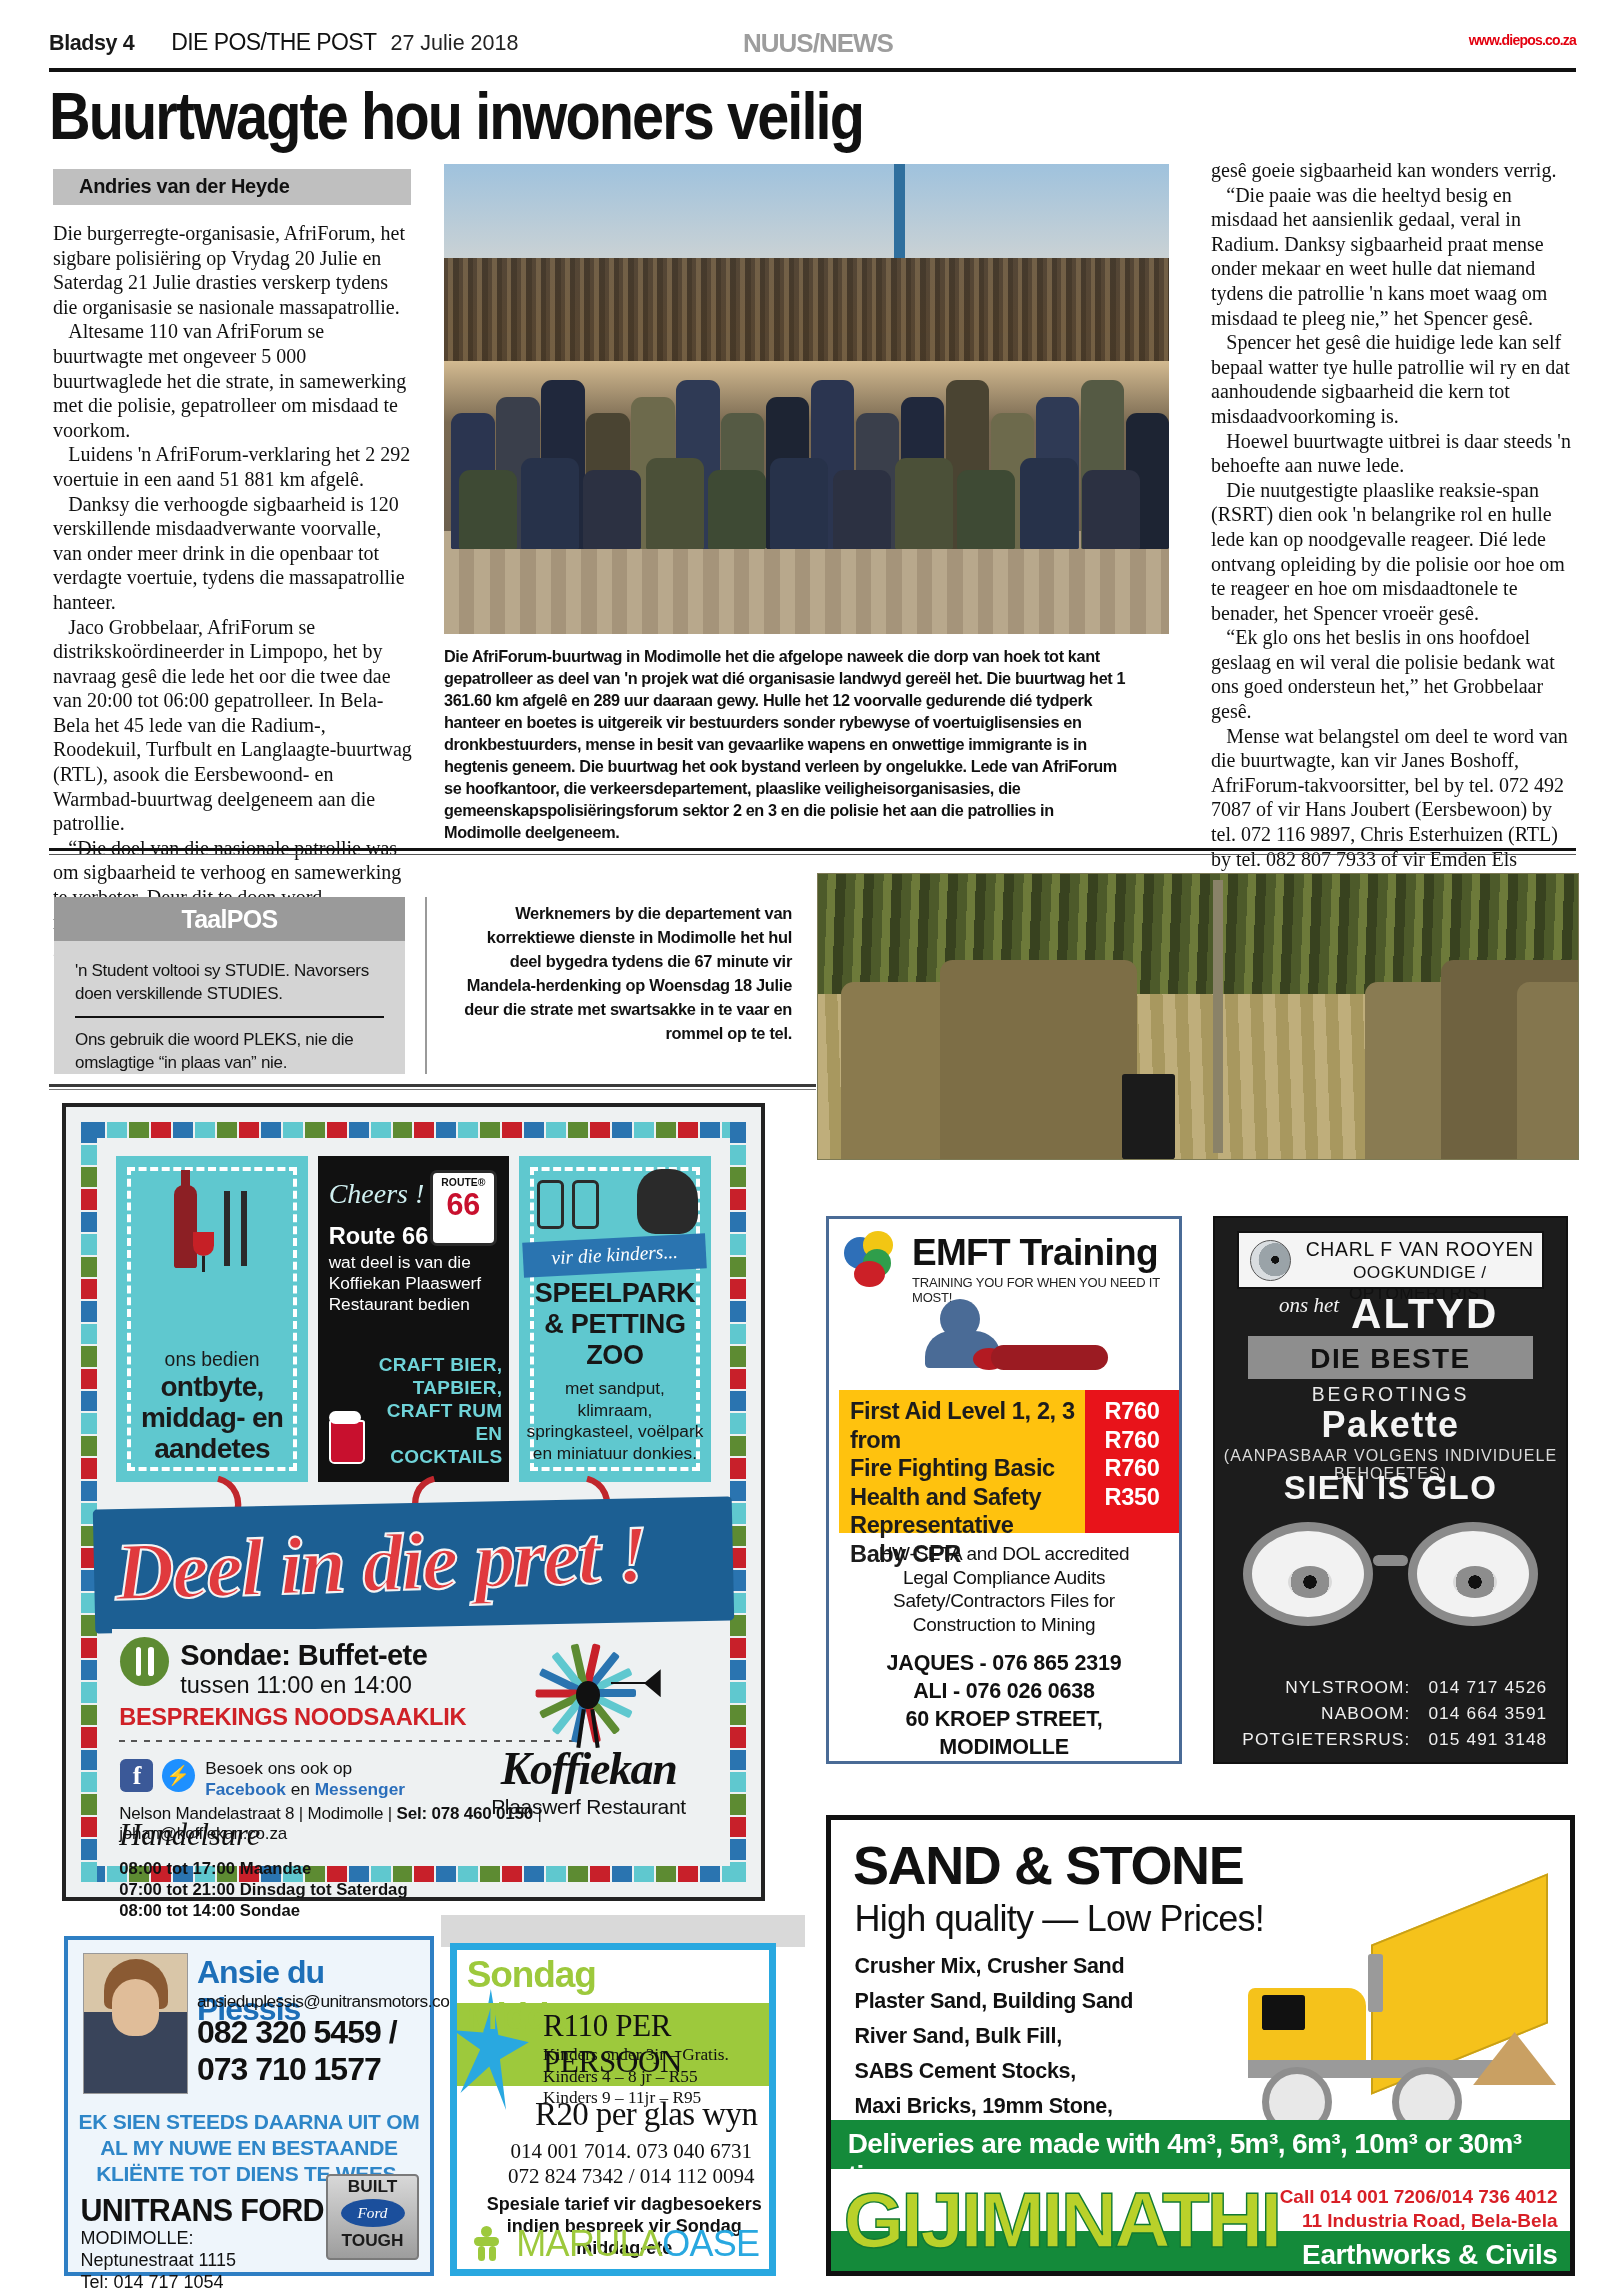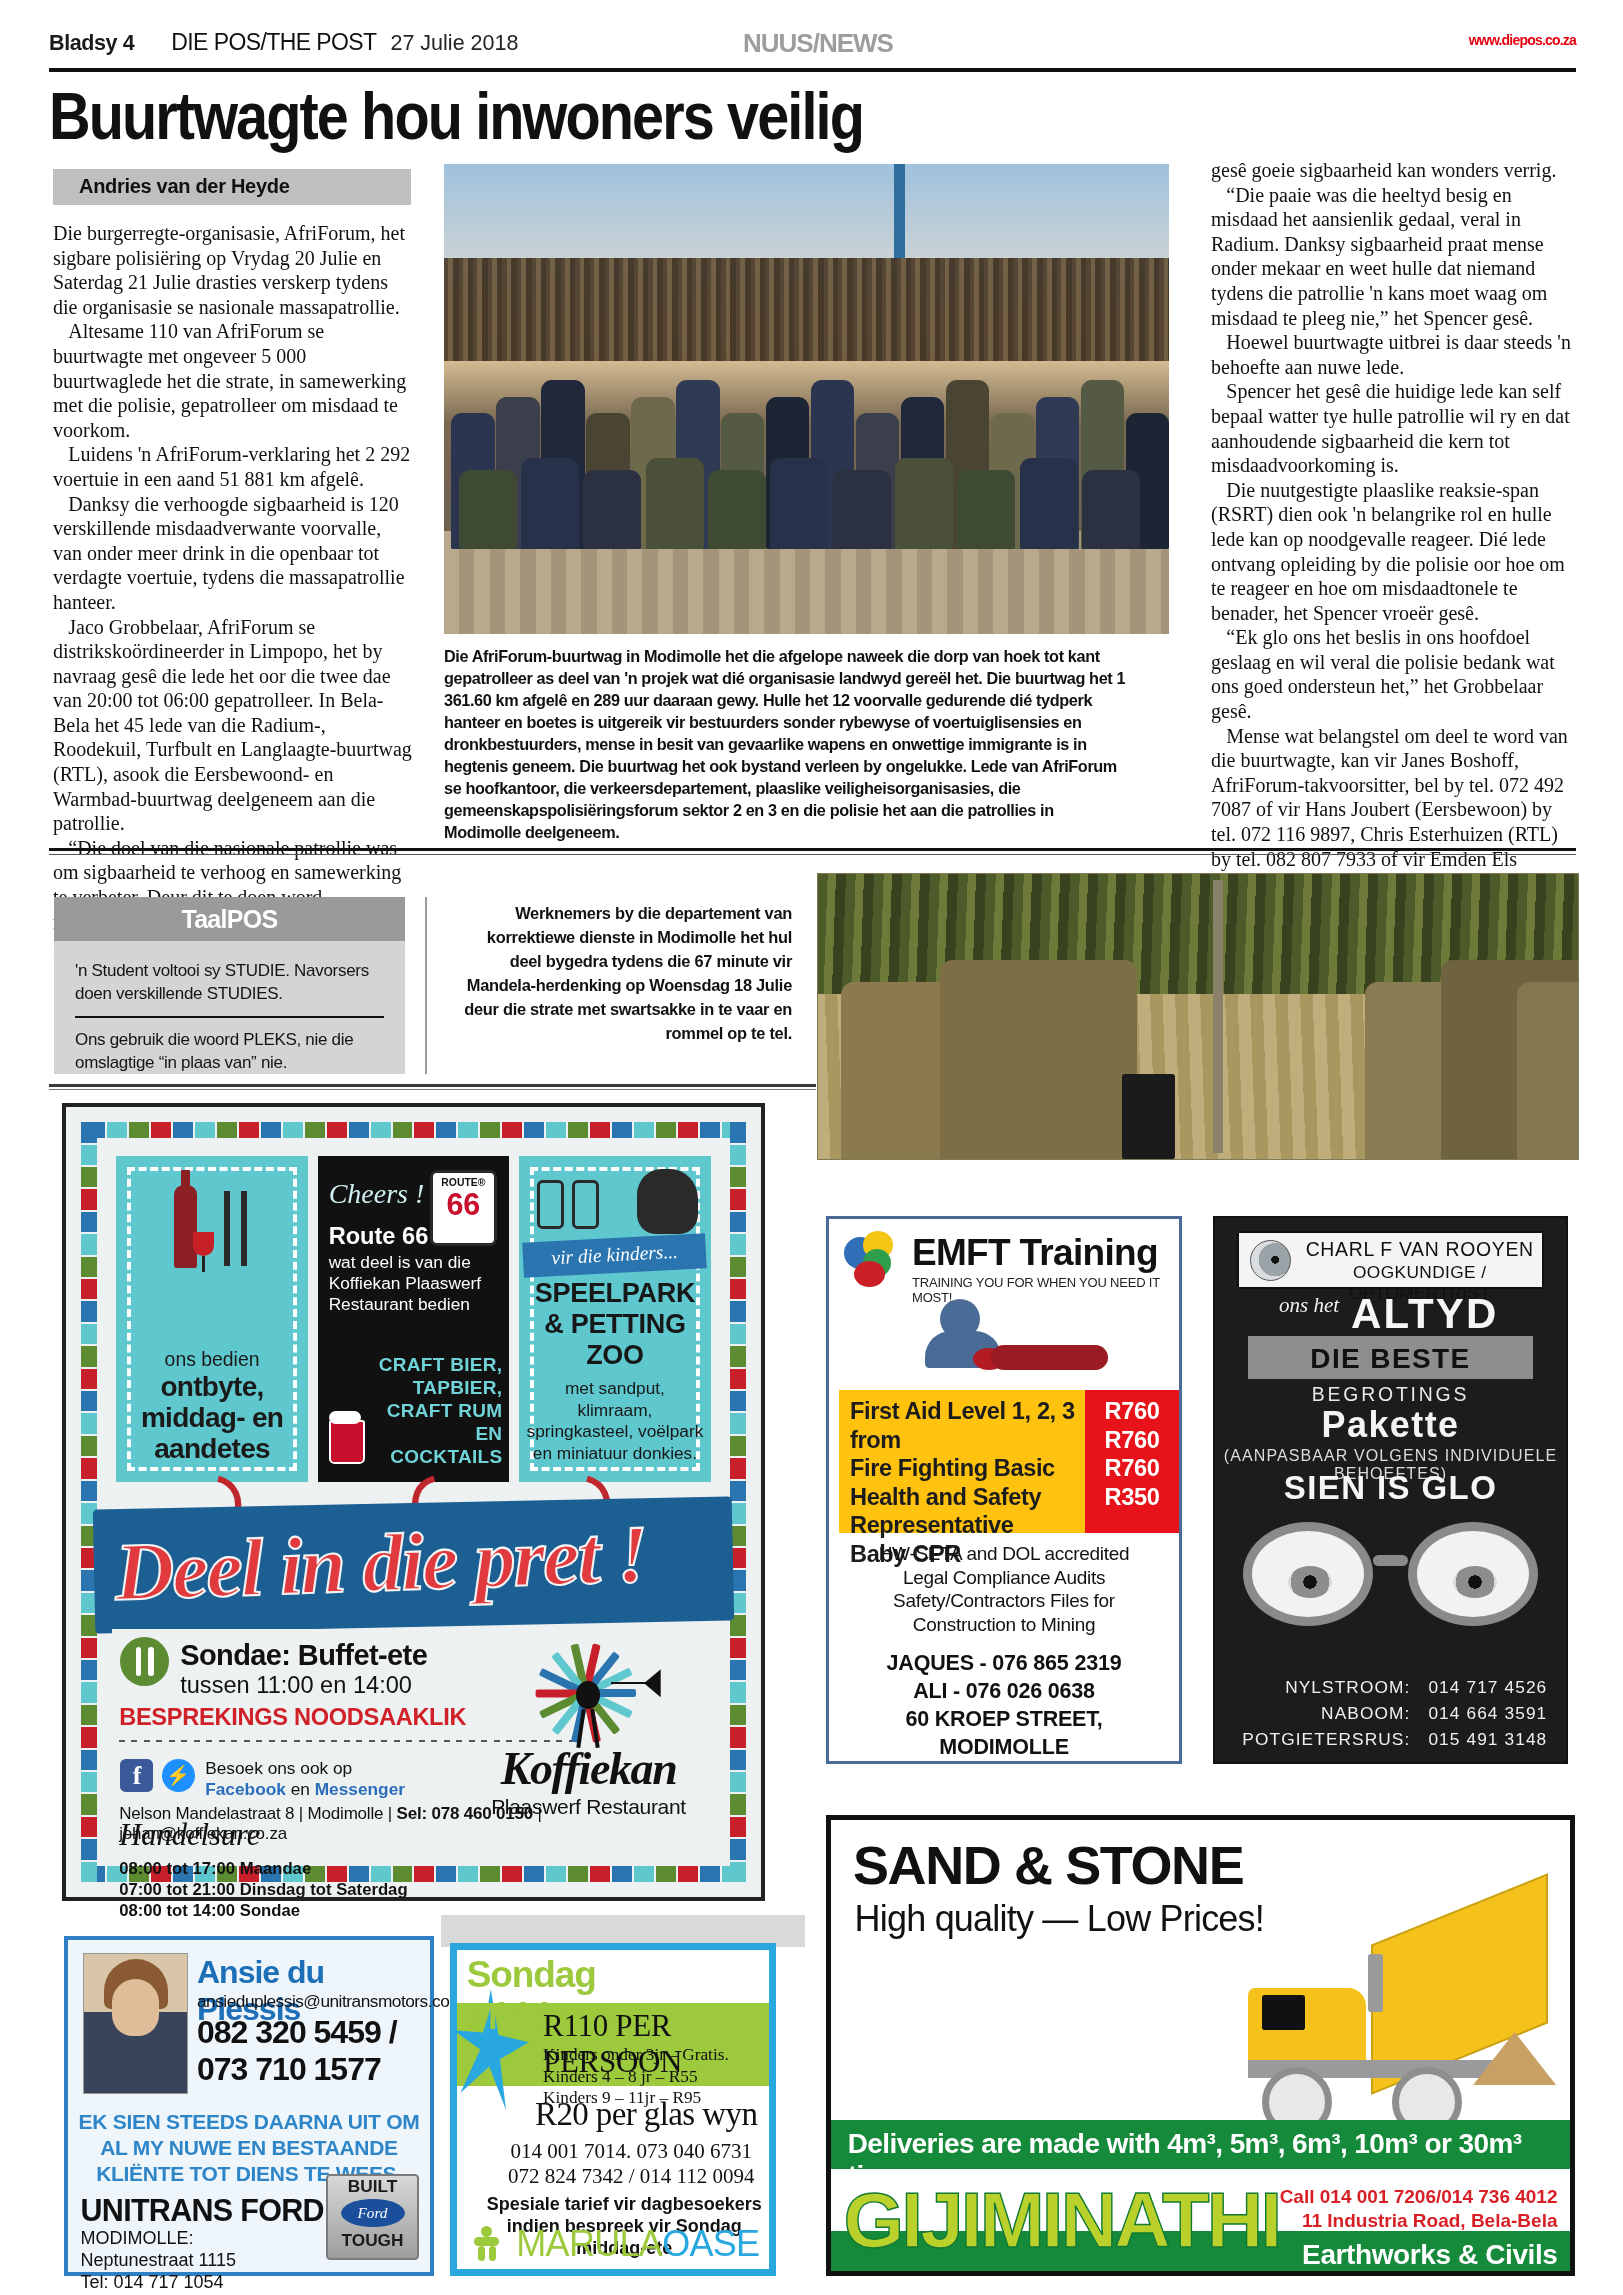--- a/index.html
+++ b/index.html
@@ -451,22 +451,22 @@
         <i style="left: 70.8%; width: 8%; height: 34%; background: rgb(62, 74, 52);"></i>
         <i style="left: 79.4%; width: 8%; height: 39%; background: rgb(39, 50, 74);"></i>
         <i style="left: 88%; width: 8%; height: 34%; background: rgb(44, 49, 66);"></i>
       </div>
   </div>
   <div class="photo-caption">Die AfriForum-buurtwag in Modimolle het die afgelope naweek die dorp van hoek tot kant gepatrolleer as deel van 'n projek wat dié organisasie landwyd gereël het. Die buurtwag het 1 361.60 km afgelê en 289 uur daaraan gewy. Hulle het 12 voorvalle gedurende dié tydperk hanteer en boetes is uitgereik vir bestuurders sonder rybewyse of voertuiglisensies en dronkbestuurders, mense in besit van gevaarlike wapens en onwettige immigrante is in hegtenis geneem. Die buurtwag het ook bystand verleen by ongelukke. Lede van AfriForum se hoofkantoor, die verkeersdepartement, plaaslike veiligheisorganisasies, die gemeenskapspolisiëringsforum sektor 2 en 3 en die polisie het aan die patrollies in Modimolle deelgeneem.</div>
 
   <div class="col" id="col3">
     <p class="first">gesê goeie sigbaarheid kan wonders verrig.</p>
     <p>“Die paaie was die heeltyd besig en misdaad het aansienlik gedaal, veral in Radium. Danksy sigbaarheid praat mense onder mekaar en weet hulle dat niemand tydens die patrollie 'n kans moet waag om misdaad te pleeg nie,” het Spencer gesê.</p>
+    <p>Spencer het gesê die huidige lede kan self bepaal watter tye hulle patrollie wil ry en dat aanhoudende sigbaarheid die kern tot misdaadvoorkoming is.</p>
     <p>Hoewel buurtwagte uitbrei is daar steeds 'n behoefte aan nuwe lede.</p>
-    <p>Spencer het gesê die huidige lede kan self bepaal watter tye hulle patrollie wil ry en dat aanhoudende sigbaarheid die kern tot misdaadvoorkoming is.</p>
     <p>Die nuutgestigte plaaslike reaksie-span (RSRT) dien ook 'n belangrike rol en hulle lede kan op noodgevalle reageer. Dié lede ontvang opleiding by die polisie oor hoe om te reageer en hoe om misdaadtonele te benader, het Spencer vroeër gesê.</p>
     <p>“Ek glo ons het beslis in ons hoofdoel geslaag en wil veral die polisie bedank wat ons goed ondersteun het,” het Grobbelaar gesê.</p>
     <p>Mense wat belangstel om deel te word van die buurtwagte, kan vir Janes Boshoff, AfriForum-takvoorsitter, bel by tel. 072 492 7087 of vir Hans Joubert (Eersbewoon) by tel. 072 116 9897, Chris Esterhuizen (RTL) by tel. 082 807 7933 of vir Emden Els (Radium) by tel. 082 925 1065.</p>
     <p>Vir RSRT kan mense vir Gerhard Olivier bel by tel. 079 527 9988 of vir Alex Poalses by tel. 083 252 3030.</p>
   </div>
 
   <div class="rule-a"></div>
   <div class="rule-a2"></div>
 
   <div class="taalpos">
@@ -844,20 +844,28 @@
       <div class="row">
         <span class="lbl">POTGIETERSRUS:</span>
         <span class="num">015 491 3148</span>
       </div>
     </div>
   </div>
 
   <div class="ad-sand">
     <div class="ss-title">SAND &amp; STONE</div>
     <div class="ss-sub">High quality — Low Prices!</div>
+    <div class="ss-list">
+      <div>Crusher Mix, Crusher Sand</div>
+      <div>Plaster Sand, Building Sand</div>
+      <div>River Sand, Bulk Fill,</div>
+      <div>SABS Cement Stocks,</div>
+      <div>Maxi Bricks, 19mm Stone,</div>
+      <div>13mm Stone, G5 Filling</div>
+    </div>
 
     <div class="ss-truck">
       <div class="ss-bed"></div>
       <div class="ss-stack"></div>
       <div class="ss-cab"></div>
       <div class="ss-win"></div>
       <div class="ss-chassis"></div>
       <div class="ss-pile"></div>
       <div class="ss-wheel a"></div>
       <div class="ss-wheel b"></div>

